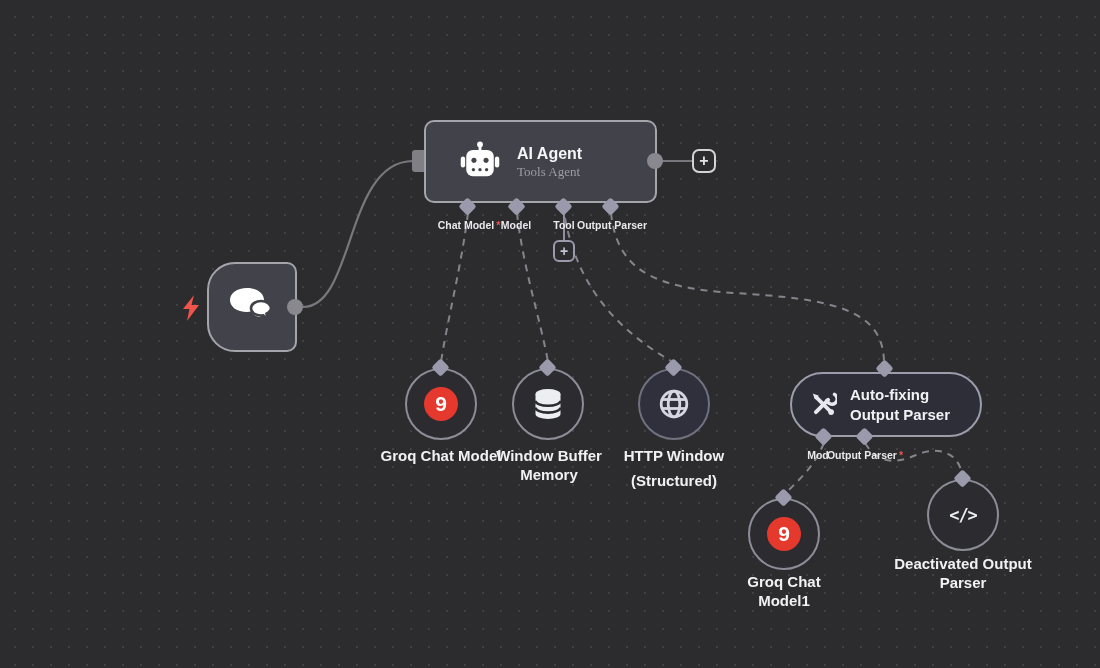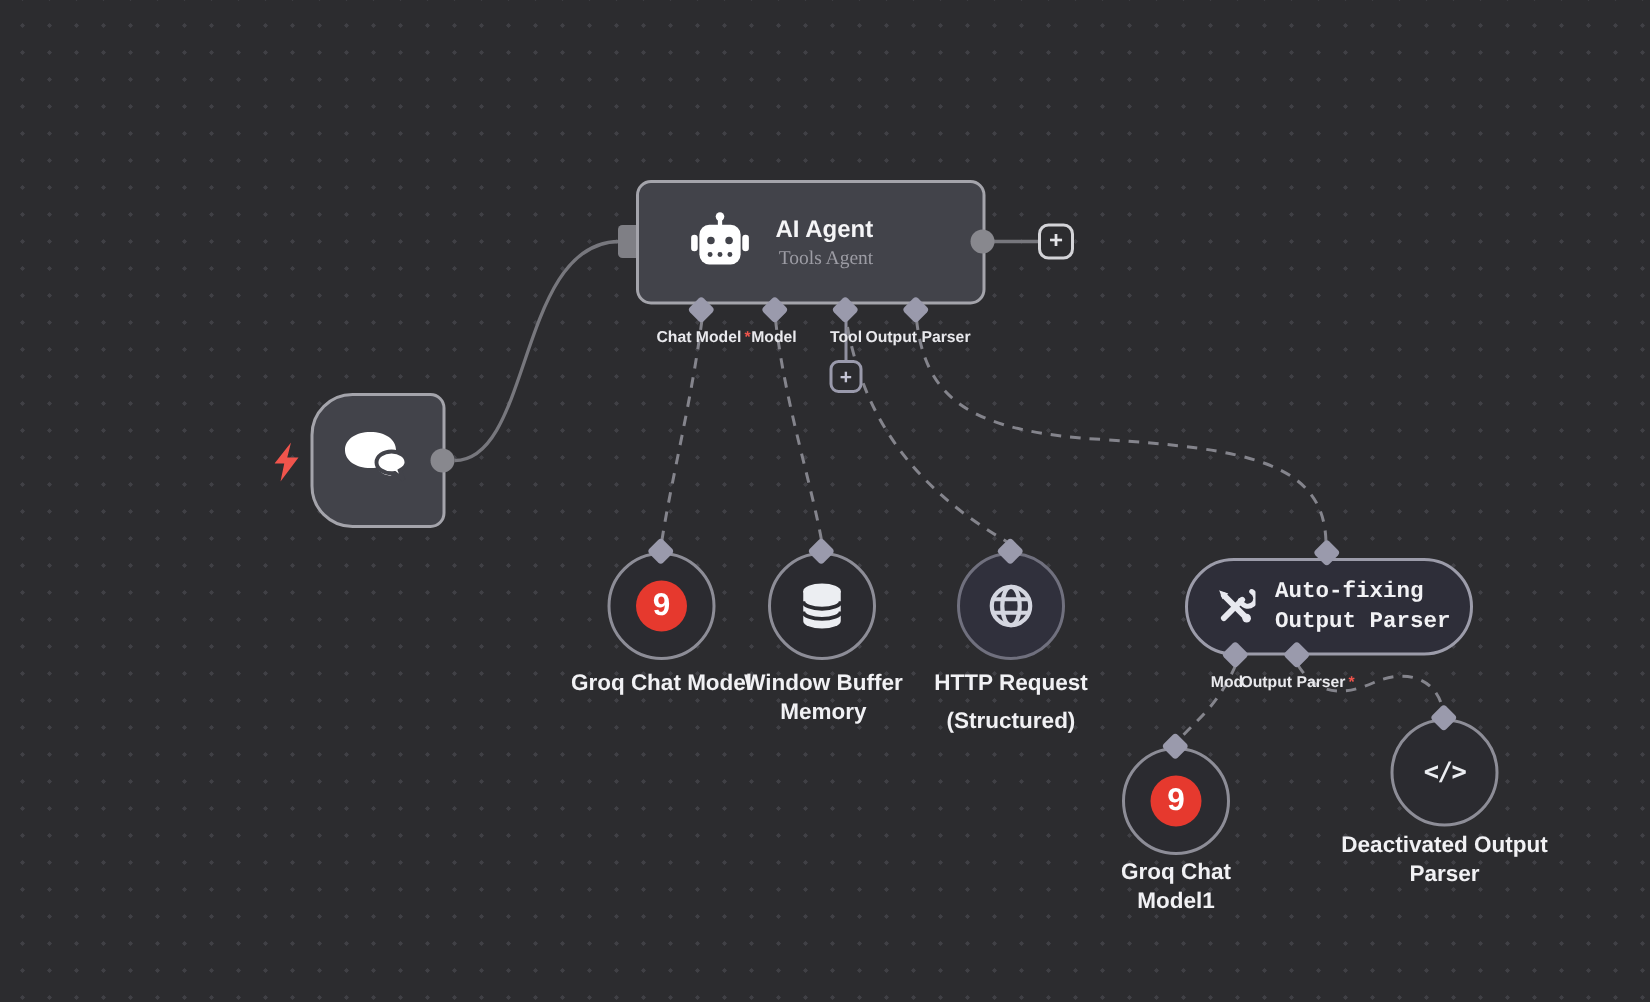--- a/index.html
+++ b/index.html
@@ -8,38 +8,38 @@
     background-color:#2c2c2f;
     background-image:radial-gradient(#404045 1.3px, transparent 1.5px);
     background-size:18px 18px;background-position:6px 8px;
     font-family:"Liberation Sans","DejaVu Sans",sans-serif;
   }
   svg.wires{position:absolute;left:0;top:0;z-index:1;}
   .wire{fill:none;stroke:#77777d;stroke-width:2.2px;}
   .wire-dashed{fill:none;stroke:#84848c;stroke-width:2px;stroke-dasharray:7 6;}
   .wire-stem{fill:none;stroke:#8f8f9f;stroke-width:2px;}
 
-  .main-node{position:absolute;box-sizing:border-box;background:#42434a;border:2px solid #a4a4ab;z-index:3;text-align:right;}
+  .main-node{position:absolute;box-sizing:border-box;background:#42434a;border:2px solid #a4a4ab;z-index:3;}
   #agent-node{left:424px;top:120px;width:233px;height:83px;border-radius:10px;display:flex;align-items:center;padding-left:32px;gap:15px;}
   #trigger-node{left:207px;top:262px;width:90px;height:90px;border-radius:28px 10px 10px 28px;display:flex;align-items:center;justify-content:center;}
 
   .agent-title{font-size:16px;font-weight:700;color:#f5f5f7;line-height:19px;}
   .agent-subtitle{font-size:13px;color:#9c9ca4;line-height:17px;font-family:Liberation Serif, serif;}
 
   .circle-node{position:absolute;box-sizing:border-box;width:72px;height:72px;border-radius:50%;
     background:#2b2b30;border:2px solid #8d8d97;display:flex;align-items:center;justify-content:center;z-index:3;}
   #groq-node{left:405px;top:368px;}
   #memory-node{left:512px;top:368px;}
   #http-node{left:638px;top:368px;background:#30303c;border-color:#70707e;}
   #groq1-node{left:748px;top:498px;}
   #structured-node{left:927px;top:479px;}
 
   #autofix-node{position:absolute;box-sizing:border-box;left:790px;top:372px;width:192px;height:65px;
     border-radius:33px;background:#2e2e39;border:2px solid #9c9caa;display:flex;align-items:center;
-    padding-left:18px;gap:13px;z-index:3;font-family:Liberation Mono, monospace;}
+    padding-left:18px;gap:13px;z-index:3;}
   .autofix-text{font-size:15px;font-weight:700;color:#f1f1f4;line-height:20px;width:118px;}
 
   .groq-logo{width:34px;height:34px;border-radius:50%;background:#e6392e;display:flex;align-items:center;justify-content:center;
     color:#fff;font-size:21px;font-weight:700;}
   .code-glyph{font-family:"DejaVu Sans Mono",monospace;font-size:17px;font-weight:700;color:#eceef2;letter-spacing:-1px;}
 
   .diamond{position:absolute;width:13px;height:13px;background:#9a9aac;transform:rotate(45deg);border-radius:2.5px;z-index:4;}
   #p-chatmodel{left:461px;top:200px;} #p-memory{left:510px;top:200px;} #p-tool{left:557px;top:200px;} #p-outparser{left:604px;top:200px;}
   #p-groq{left:434px;top:361px;} #p-mem{left:541px;top:361px;} #p-http{left:667px;top:361px;}
   #p-autofix-top{left:878px;top:362px;} #p-autofix-model{left:817px;top:430px;} #p-autofix-op{left:858px;top:430px;}
@@ -152,21 +152,21 @@
 
   <div id="p-http" class="diamond"></div>
   <div id="http-node" class="circle-node">
     <svg width="40" height="40" viewBox="0 0 40 40">
       <circle cx="20" cy="20" r="12.8" fill="none" stroke="#d4d6e0" stroke-width="2.8"></circle>
       <ellipse cx="20" cy="20" rx="5.8" ry="12.8" fill="none" stroke="#d4d6e0" stroke-width="2.8"></ellipse>
       <line x1="8.2" y1="15.5" x2="31.8" y2="15.5" stroke="#d4d6e0" stroke-width="2.8"></line>
       <line x1="8.2" y1="24.5" x2="31.8" y2="24.5" stroke="#d4d6e0" stroke-width="2.8"></line>
     </svg>
   </div>
-  <div id="http-label" class="node-label">HTTP Request</div>
+  <div id="http-label" class="node-label">HTTP Window</div>
   <div id="http-status" class="node-label">(Structured)</div>
 
   <div id="p-autofix-top" class="diamond"></div>
   <div id="autofix-node">
     <svg width="27" height="27" viewBox="0 0 32 32">
       <path d="M29 4 A6.2 6.2 0 1 1 20 11" fill="none" stroke="#e8e9f0" stroke-width="4" stroke-linecap="round"></path>
       <line x1="21.5" y1="10.5" x2="7" y2="25" stroke="#e8e9f0" stroke-width="4.6" stroke-linecap="round"></line>
       <polygon points="3,3 10.5,5.5 6,10 3.5,3.5" fill="#e8e9f0"></polygon>
       <line x1="7" y1="7" x2="24" y2="24" stroke="#e8e9f0" stroke-width="4.6" stroke-linecap="round"></line>
       <circle cx="25" cy="25" r="3.4" fill="#e8e9f0"></circle>

